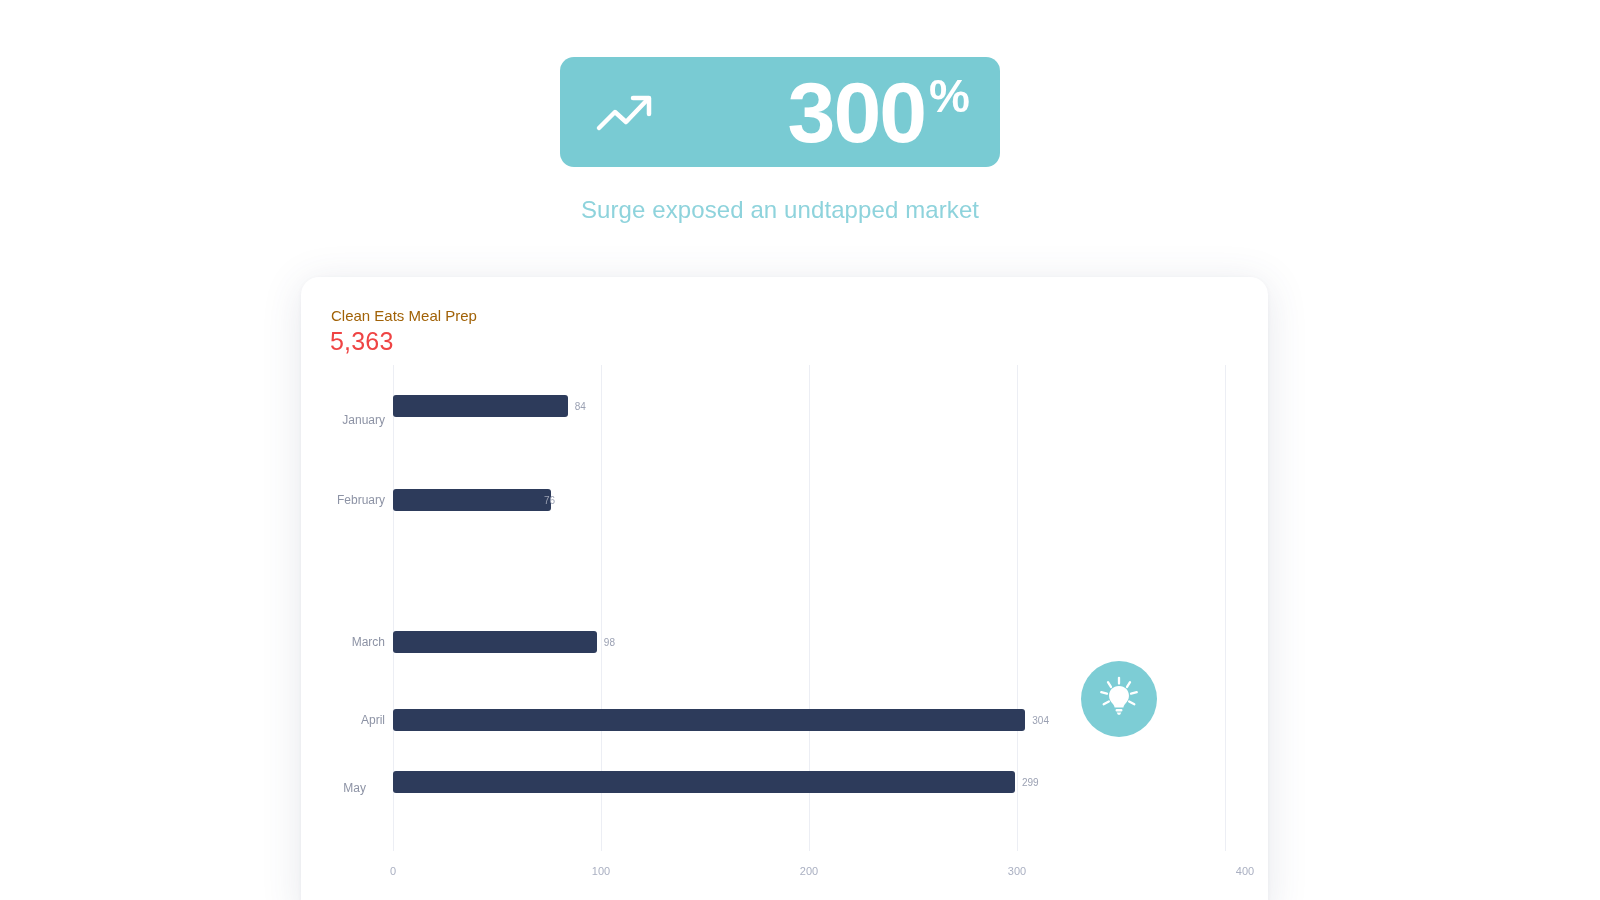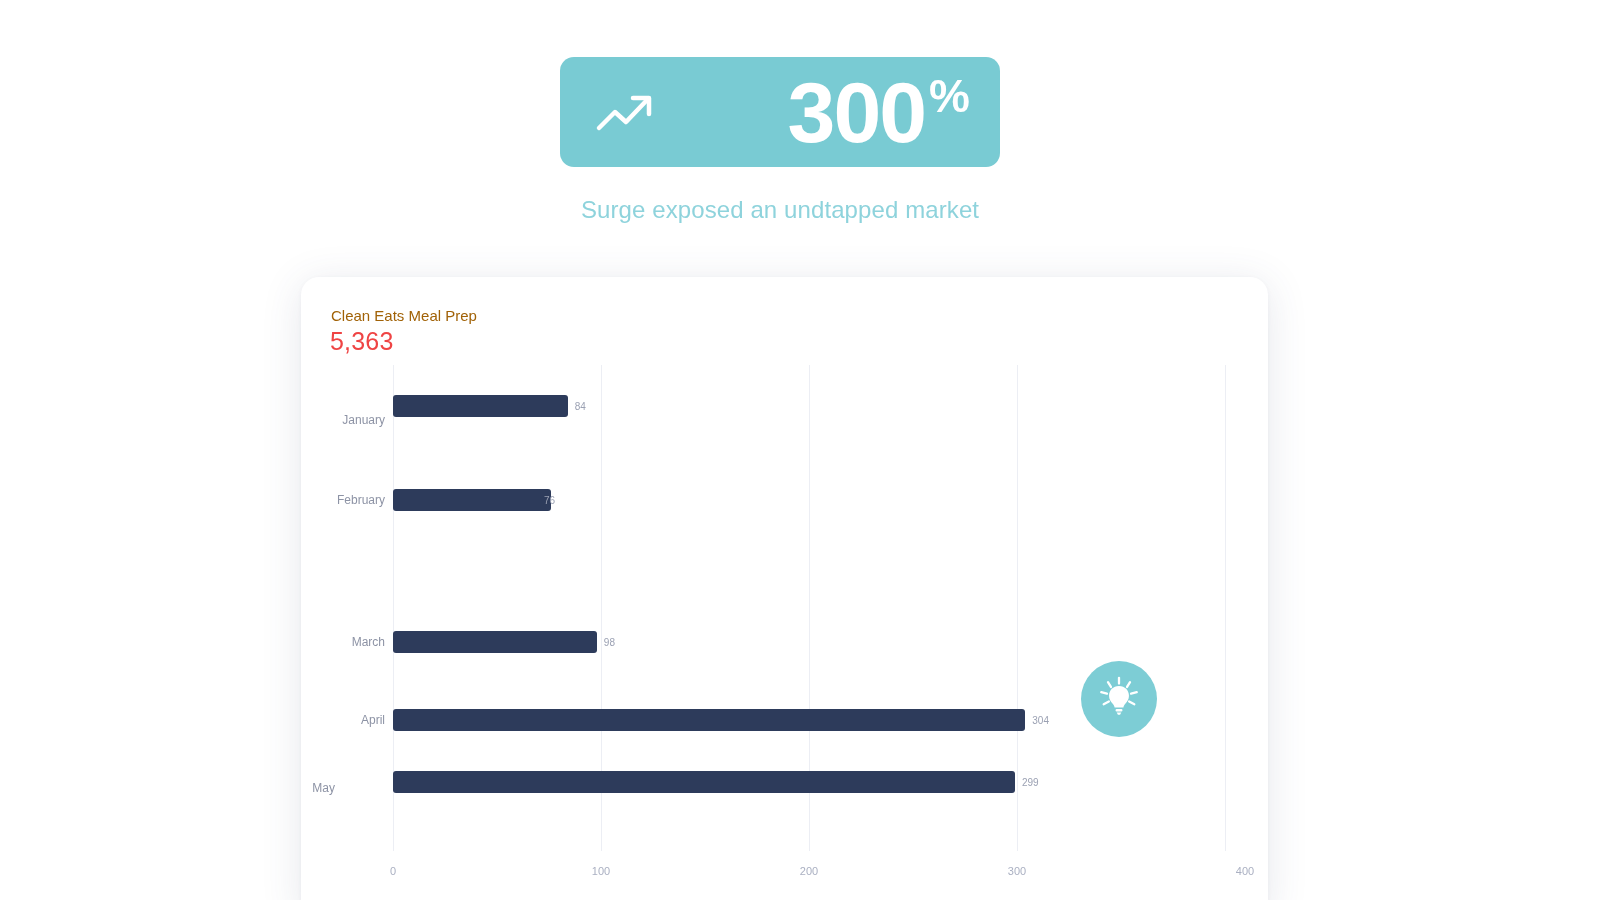--- a/index.html
+++ b/index.html
@@ -188,21 +188,21 @@
             <span class="bar-label" style="right: 853px;">March</span>
             <div class="bar-rect" style="left: 62px; width: 203.84px; background: rgb(45, 59, 91);"></div>
             <span class="bar-value" style="left: 272.84px;">98</span>
           </div>
           <div class="bar-row" style="top: 312px; margin-top: 32px;">
             <span class="bar-label" style="right: 853px;">April</span>
             <div class="bar-rect" style="left: 62px; width: 632.32px; background: rgb(45, 59, 91);"></div>
             <span class="bar-value" style="left: 701.32px;">304</span>
           </div>
           <div class="bar-row" style="top: 406px;">
-            <span class="bar-label" style="right: 903px; margin-top: 12px;">May</span>
+            <span class="bar-label" style="right: 872px; margin-top: 12px;">May</span>
             <div class="bar-rect" style="left: 62px; width: 621.92px; background: rgb(45, 59, 91);"></div>
             <span class="bar-value" style="left: 690.92px;">299</span>
           </div>
         </div>
       <div class="xticks" id="xticks">
           <span class="xtick" style="left: 62px;">0</span>
           <span class="xtick" style="left: 270px;">100</span>
           <span class="xtick" style="left: 478px;">200</span>
           <span class="xtick" style="left: 686px;">300</span>
           <span class="xtick" style="left: 894px; margin-left: 20px;">400</span>

